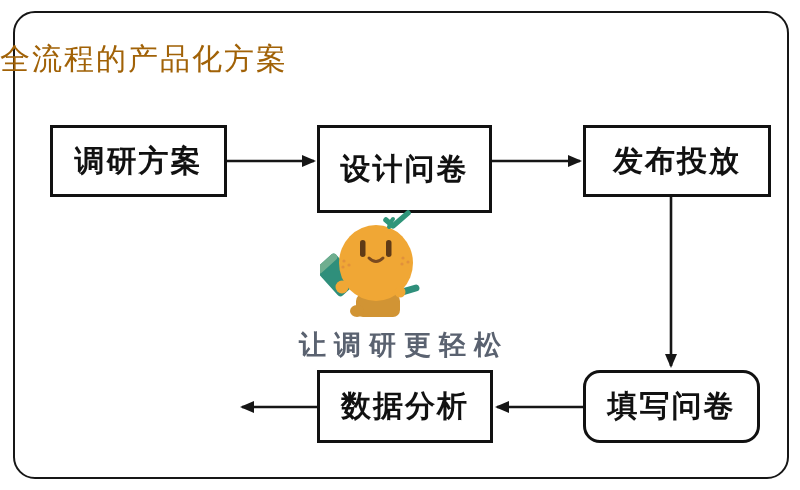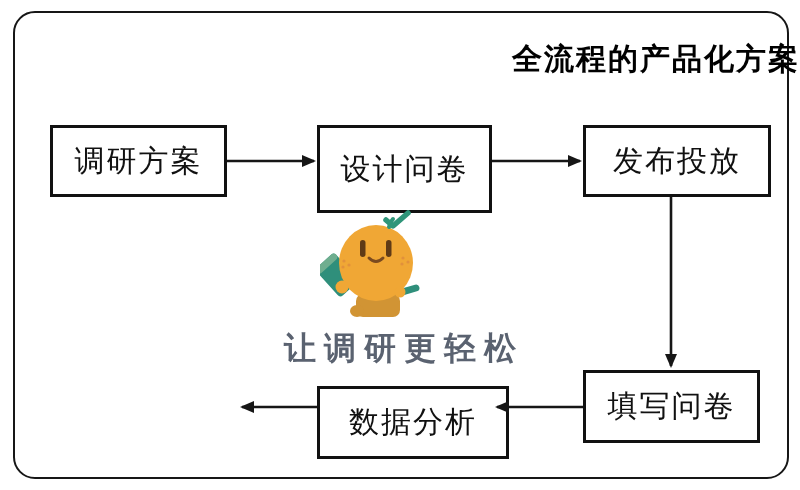--- a/index.html
+++ b/index.html
@@ -24,59 +24,59 @@
     border: 2.5px solid #161616;
     border-radius: 22px;
     box-sizing: border-box;
     background: transparent;
   }
   .diagram-title {
     position: absolute;
     left: 0;
     top: 40px;
     width: 800px;
-    text-align: right;
+    text-align: left;
     font-size: 30px;
     line-height: 38px;
-    font-weight: 700;
+    font-weight: 400;
     letter-spacing: 2px;
-    color: #000000;
+    color: #a16207;
   }
   .flow-node {
     position: absolute;
     box-sizing: border-box;
     border: 3px solid #111111;
     background: #ffffff;
     display: flex;
     align-items: center;
     justify-content: center;
     font-size: 30px;
-    font-weight: 400;
+    font-weight: 700;
     letter-spacing: 2px;
     color: #111111;
   }
   .node-research-plan        { left: 50px;  top: 125px; width: 177px; height: 72px; }
   .node-design-questionnaire { left: 317px; top: 125px; width: 175px; height: 88px; }
   .node-publish-distribute   { left: 583px; top: 125px; width: 188px; height: 72px; }
   .node-research-report      { left: 62px;  top: 370px; width: 176px; height: 73px; }
-  .node-data-analysis        { left: 317px; top: 370px; width: 192px; height: 73px; margin-top: 16px; }
-  .node-fill-questionnaire   { left: 583px; top: 370px; width: 177px; height: 73px; }
+  .node-data-analysis        { left: 317px; top: 370px; width: 176px; height: 73px; }
+  .node-fill-questionnaire   { left: 583px; top: 370px; width: 177px; height: 73px; border-radius: 17px; }
   .arrow-layer, .mascot-svg {
     position: absolute;
     pointer-events: none;
   }
   .arrow-layer { left: 0; top: 0; }
   .mascot-svg { left: 320px; top: 206px; }
   .mascot-tagline {
     position: absolute;
     left: 0;
     top: 327px;
     width: 800px;
     text-align: center;
-    font-size: 32px;
+    font-size: 27px;
     font-weight: bold;
     letter-spacing: 8px;
     text-indent: 8px;
     color: #5A6270;
   }
 </style>
 </head>
 <body>
 
 <div class="canvas">

